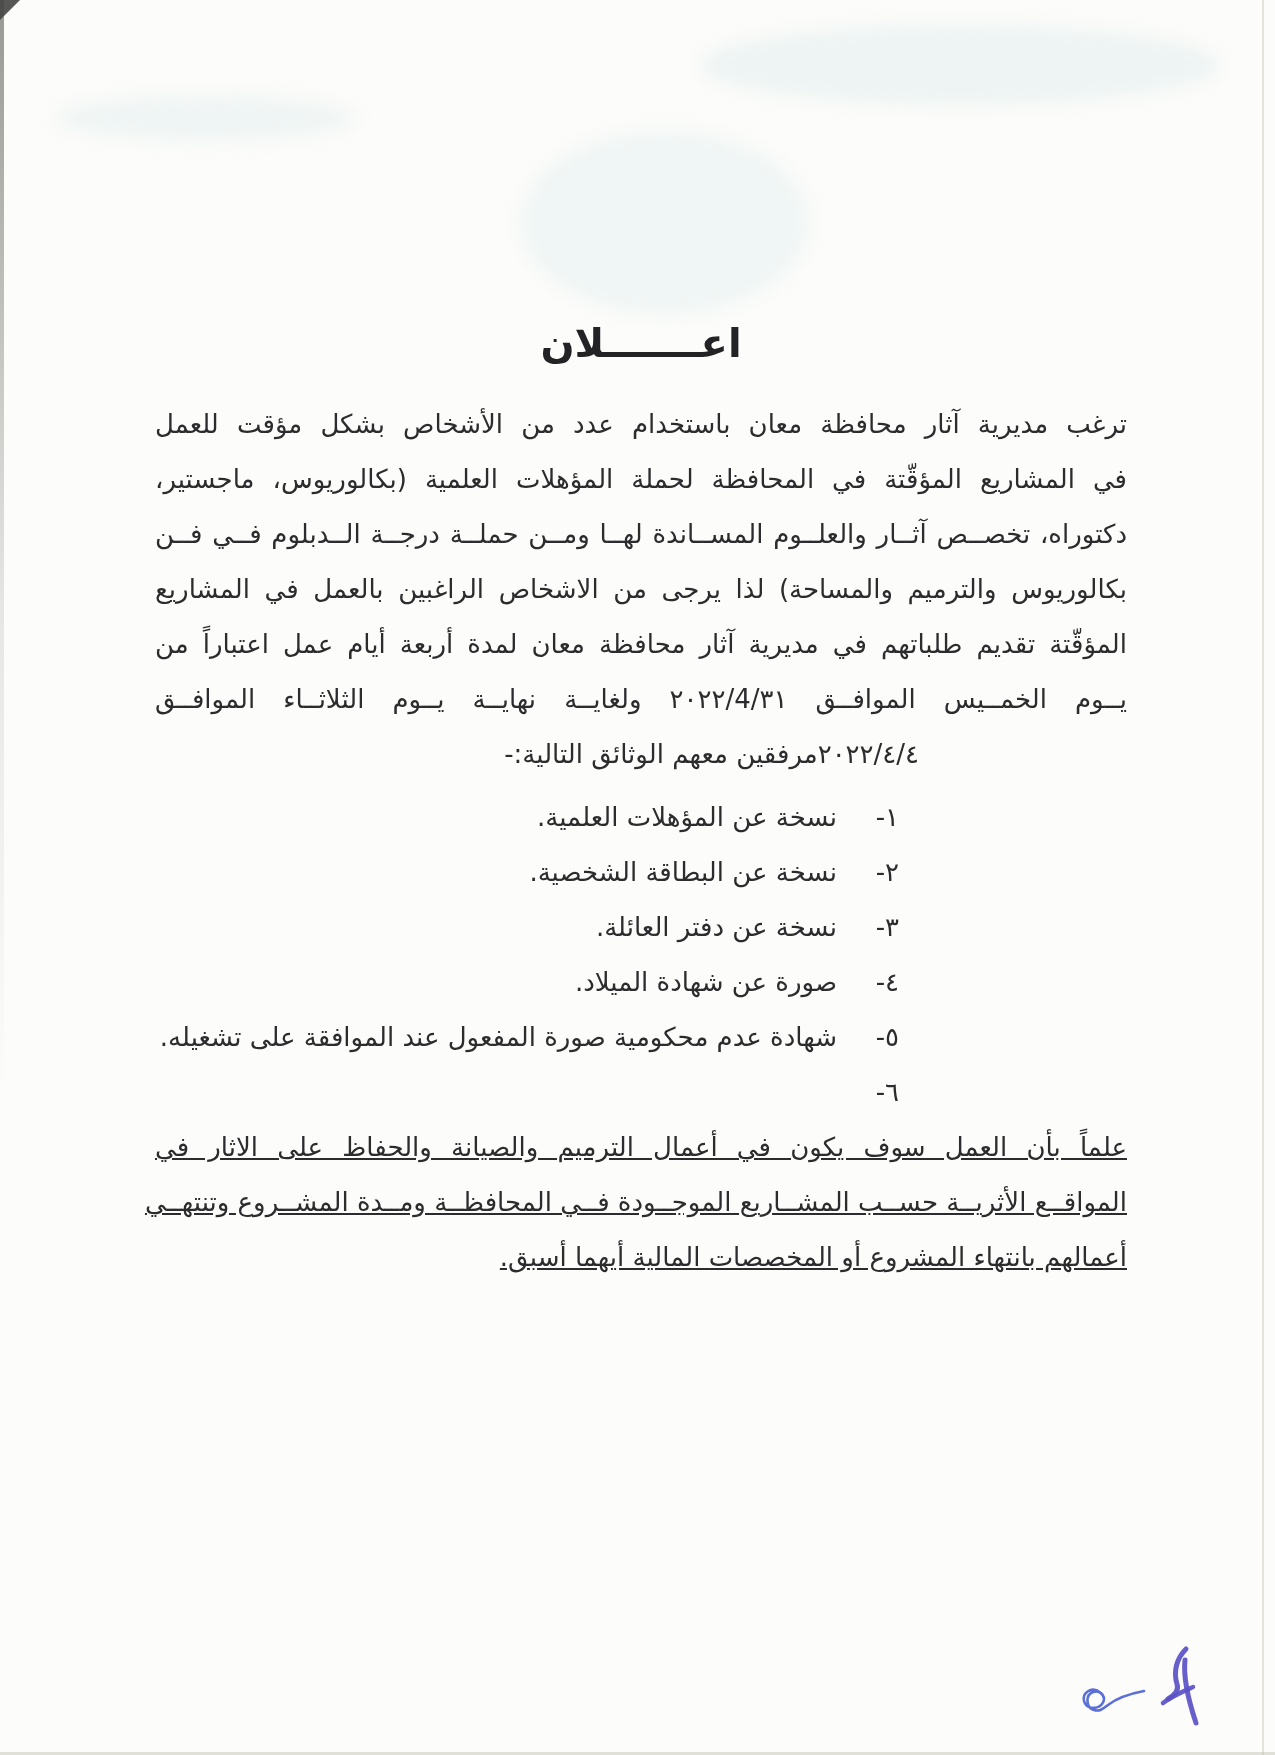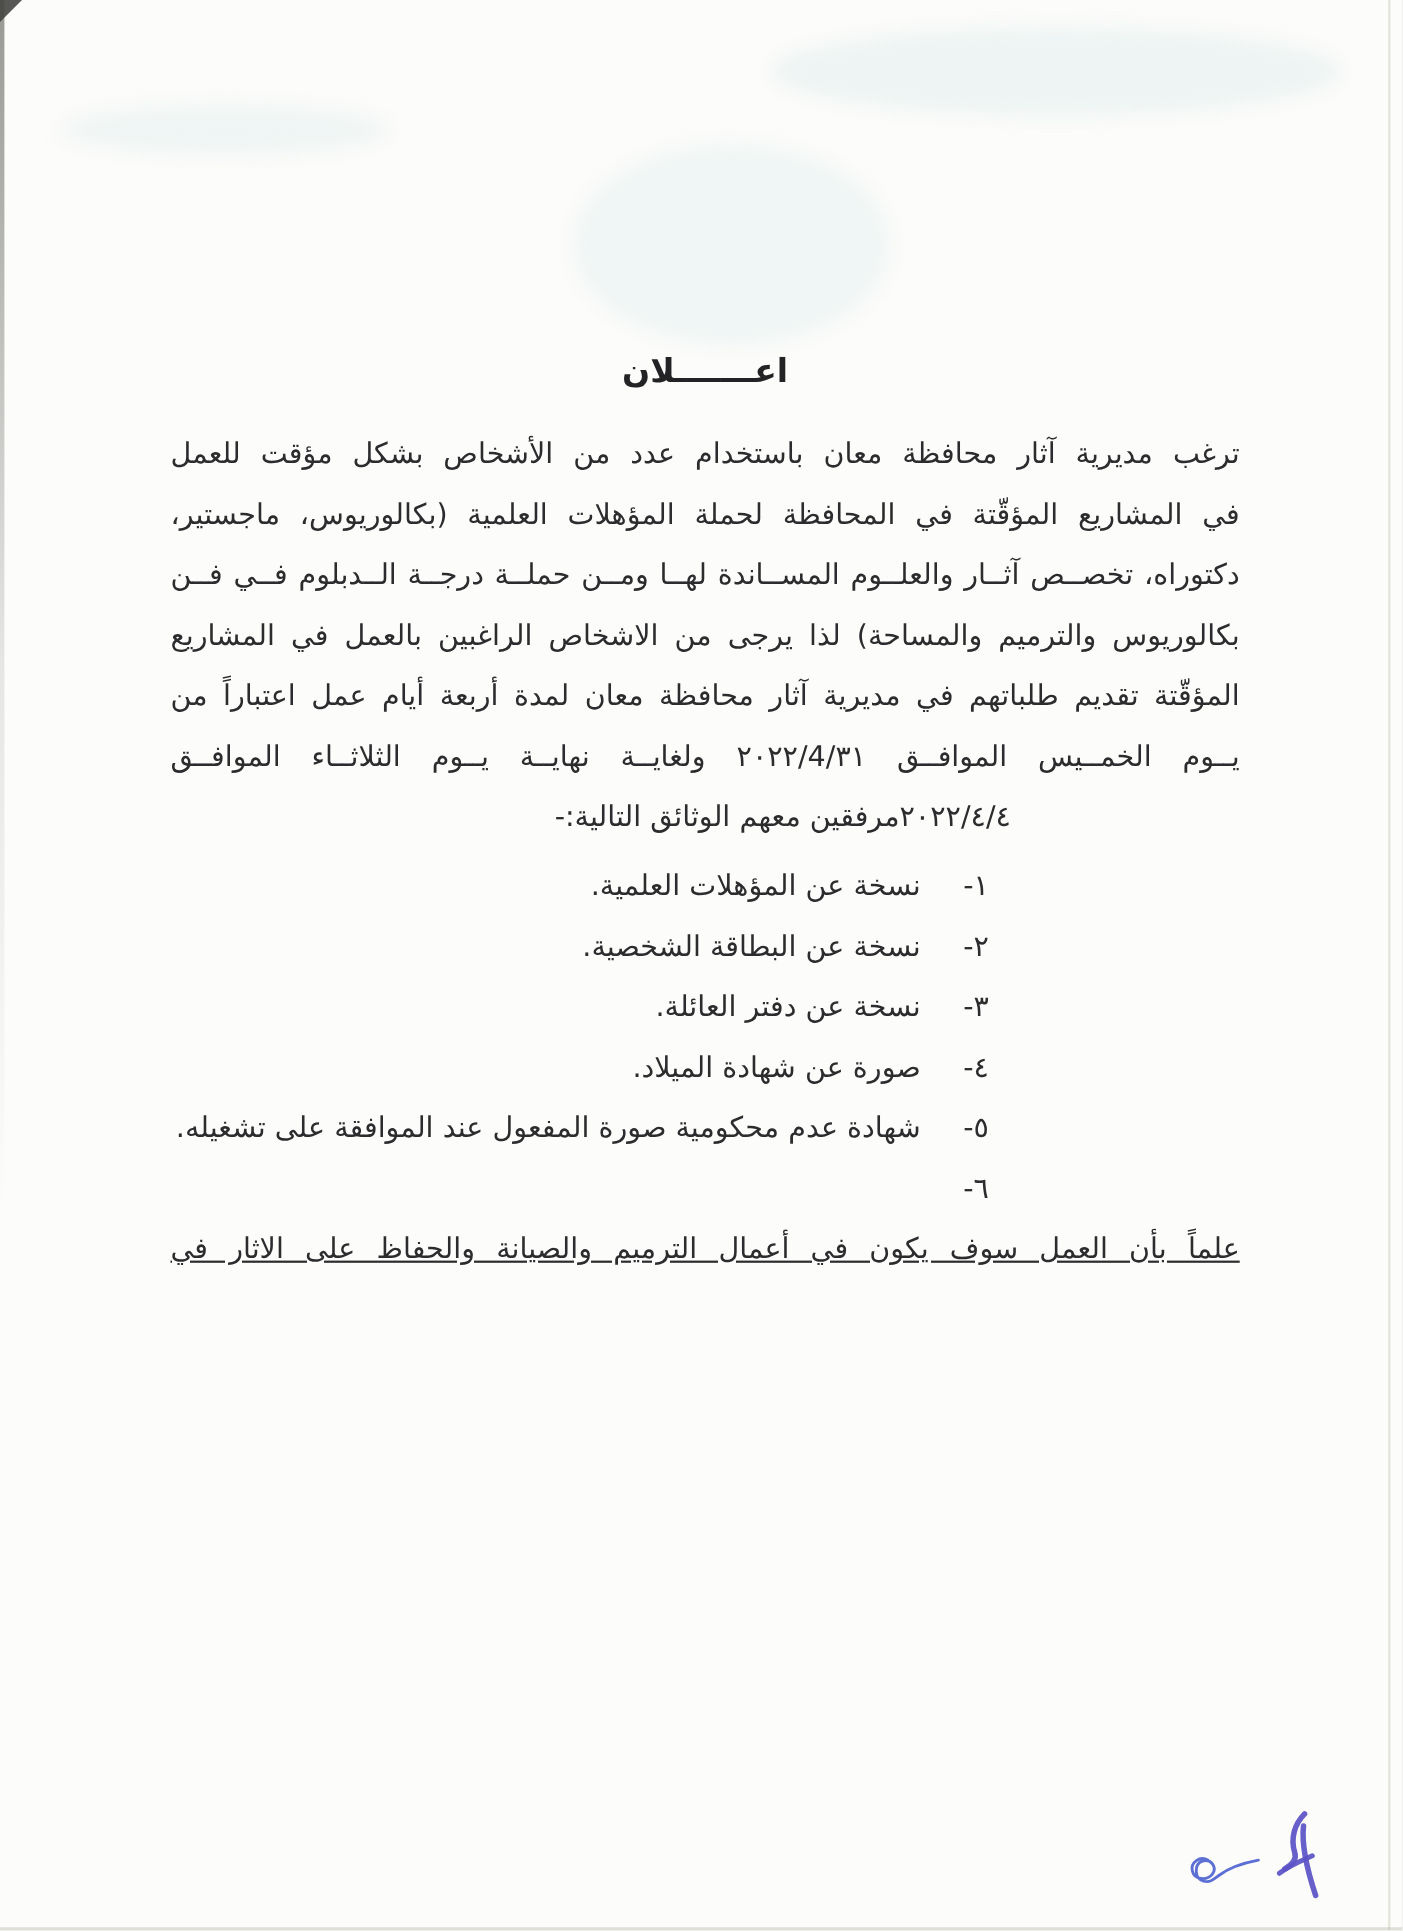--- a/index.html
+++ b/index.html
@@ -40,21 +40,21 @@
   .bleed-top-b{left:700px;top:25px;width:520px;height:80px;background:rgba(160,205,212,.16);}
   .bleed-emblem{left:520px;top:130px;width:290px;height:185px;background:rgba(165,205,218,.13);}
   
   .doc{
     position:absolute;top:0;left:155px;right:148px;
     direction:rtl;
   }
   .title{
     margin:320px 0 0 0;
     text-align:center;
-    font-size:30px;
+    font-size:40px;
     font-weight:bold;
     letter-spacing:1px;
     color:#232326;
   }
   .intro{margin-top:31px;}
   .para-line{
     font-size:26px;
     line-height:55px;
     text-align:justify;
     text-align-last:justify;
@@ -142,20 +142,22 @@
         <span class="req-num">٥-</span>
         <span class="req-text">شهادة عدم محكومية صورة المفعول عند الموافقة على تشغيله.</span>
       </div>
       <div class="req-row">
         <span class="req-num">٦-</span>
       </div>
     </div>
 
     <div class="note">
       <div class="para-line">علماً بأن العمل سوف يكون في أعمال الترميم والصيانة والحفاظ على الاثار في</div>
+      <div class="para-line">المواقــع الأثريــة حســب المشــاريع الموجــودة فــي المحافظــة ومــدة المشــروع وتنتهــي</div>
+      <div class="para-line plain">أعمالهم بانتهاء المشروع أو المخصصات المالية أيهما أسبق.</div>
     </div>
 
 
   </div>
 
   <svg class="signature" viewBox="1050 1630 170 110" xmlns="http://www.w3.org/2000/svg">
 
     <path d="M1098,1691 c-7,-4 -16,2 -14,10 c2,8 13,9 18,3 c5,-6 -1,-15 -9,-12 c-8,3 -7,16 1,18 c6,2 10,-2 14,-5 c9,-7 20,-11 36,-14" fill="none" stroke="#4a5fd0" stroke-width="2.6" stroke-linecap="round" opacity="0.9"></path>
 
     <path d="M1186,1649 C1177,1658 1173,1671 1177,1684 C1179,1690 1175,1695 1168,1699" fill="none" stroke="#5b52c5" stroke-width="5" stroke-linecap="round" opacity="0.92"></path>

